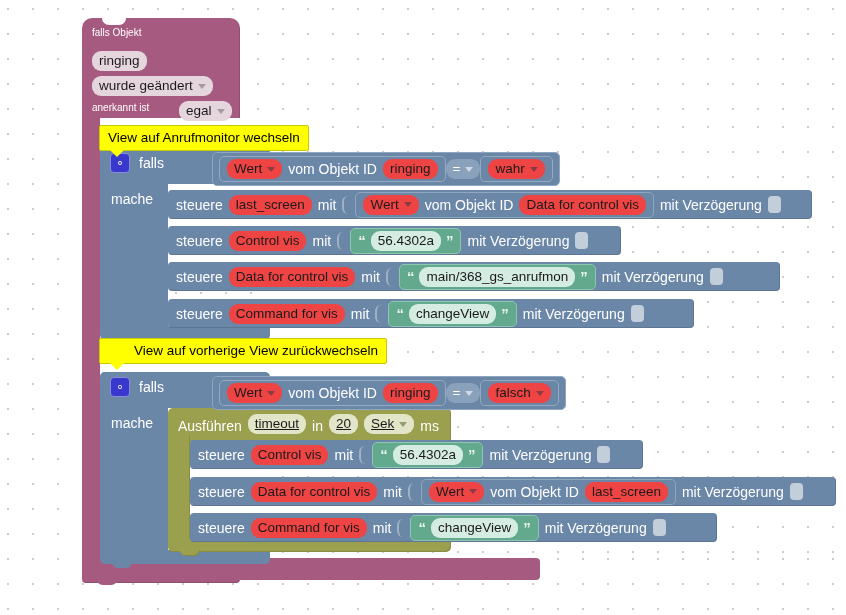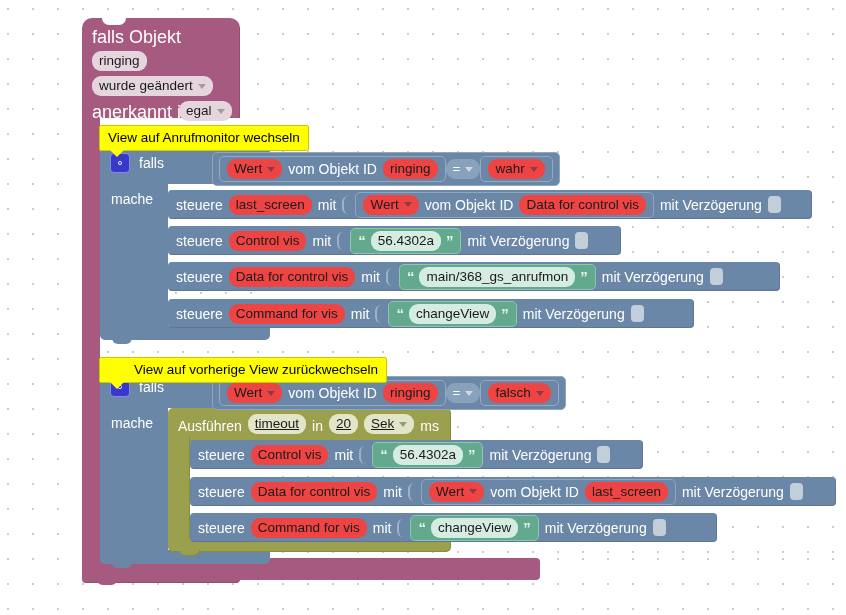--- a/index.html
+++ b/index.html
@@ -52,21 +52,21 @@
     top: 0px;
     width: 24px;
     height: 7px;
     background: #ffffff;
     border-radius: 0 0 8px 8px;
   }
 
   .event-label {
     position: absolute;
     color: #ffffff;
-    font-size: 18px;
+    font-size: 10px;
     white-space: nowrap;
   }
 
   
   .field {
     display: inline-block;
     vertical-align: middle;
     background: #e5d6de;
     color: #1a1a1a;
     font-size: 13.5px;
@@ -362,21 +362,21 @@
     <span class="connstub"></span>
     <span class="txtblock">
       <span class="quote">“</span>
       <span class="field on-green">changeView</span>
       <span class="quote">”</span>
     </span>
     <span>mit Verzögerung</span>
     <span class="socket"></span>
   </div>
 
-  <div class="comment" style="left:99px; top:357px;padding-left:34px;">View auf vorherige View zurückwechseln</div>
+  <div class="comment" style="left:99px; top:338px;padding-left:34px;">View auf vorherige View zurückwechseln</div>
 
   <div class="blk c-blue if-block" style="left:100px; top:372px; width:170px; height:188px;"></div>
   <div class="blk c-blue" style="left:100px; top:372px; width:112px; height:36px; border-radius:5px 0 0 0;"></div>
   <div class="cut" style="left:168px; top:408px; width:102px; height:142px; background-position:7px 8px;"></div>
   <div class="blk c-blue" style="left:100px; top:408px; width:68px; height:142px;"></div>
   <div class="blk c-blue" style="left:100px; top:550px; width:170px; height:14px; border-radius:0 0 5px 5px;"></div>
   <div class="blk c-blue" style="left:112px; top:562px; width:20px; height:6px; border-radius:0 0 6px 6px;"></div>
 
   <div class="gear-icon" style="left:110px; top:377px;">
     <svg width="12" height="12" viewBox="0 0 24 24" fill="#ffffff" aria-hidden="true">

